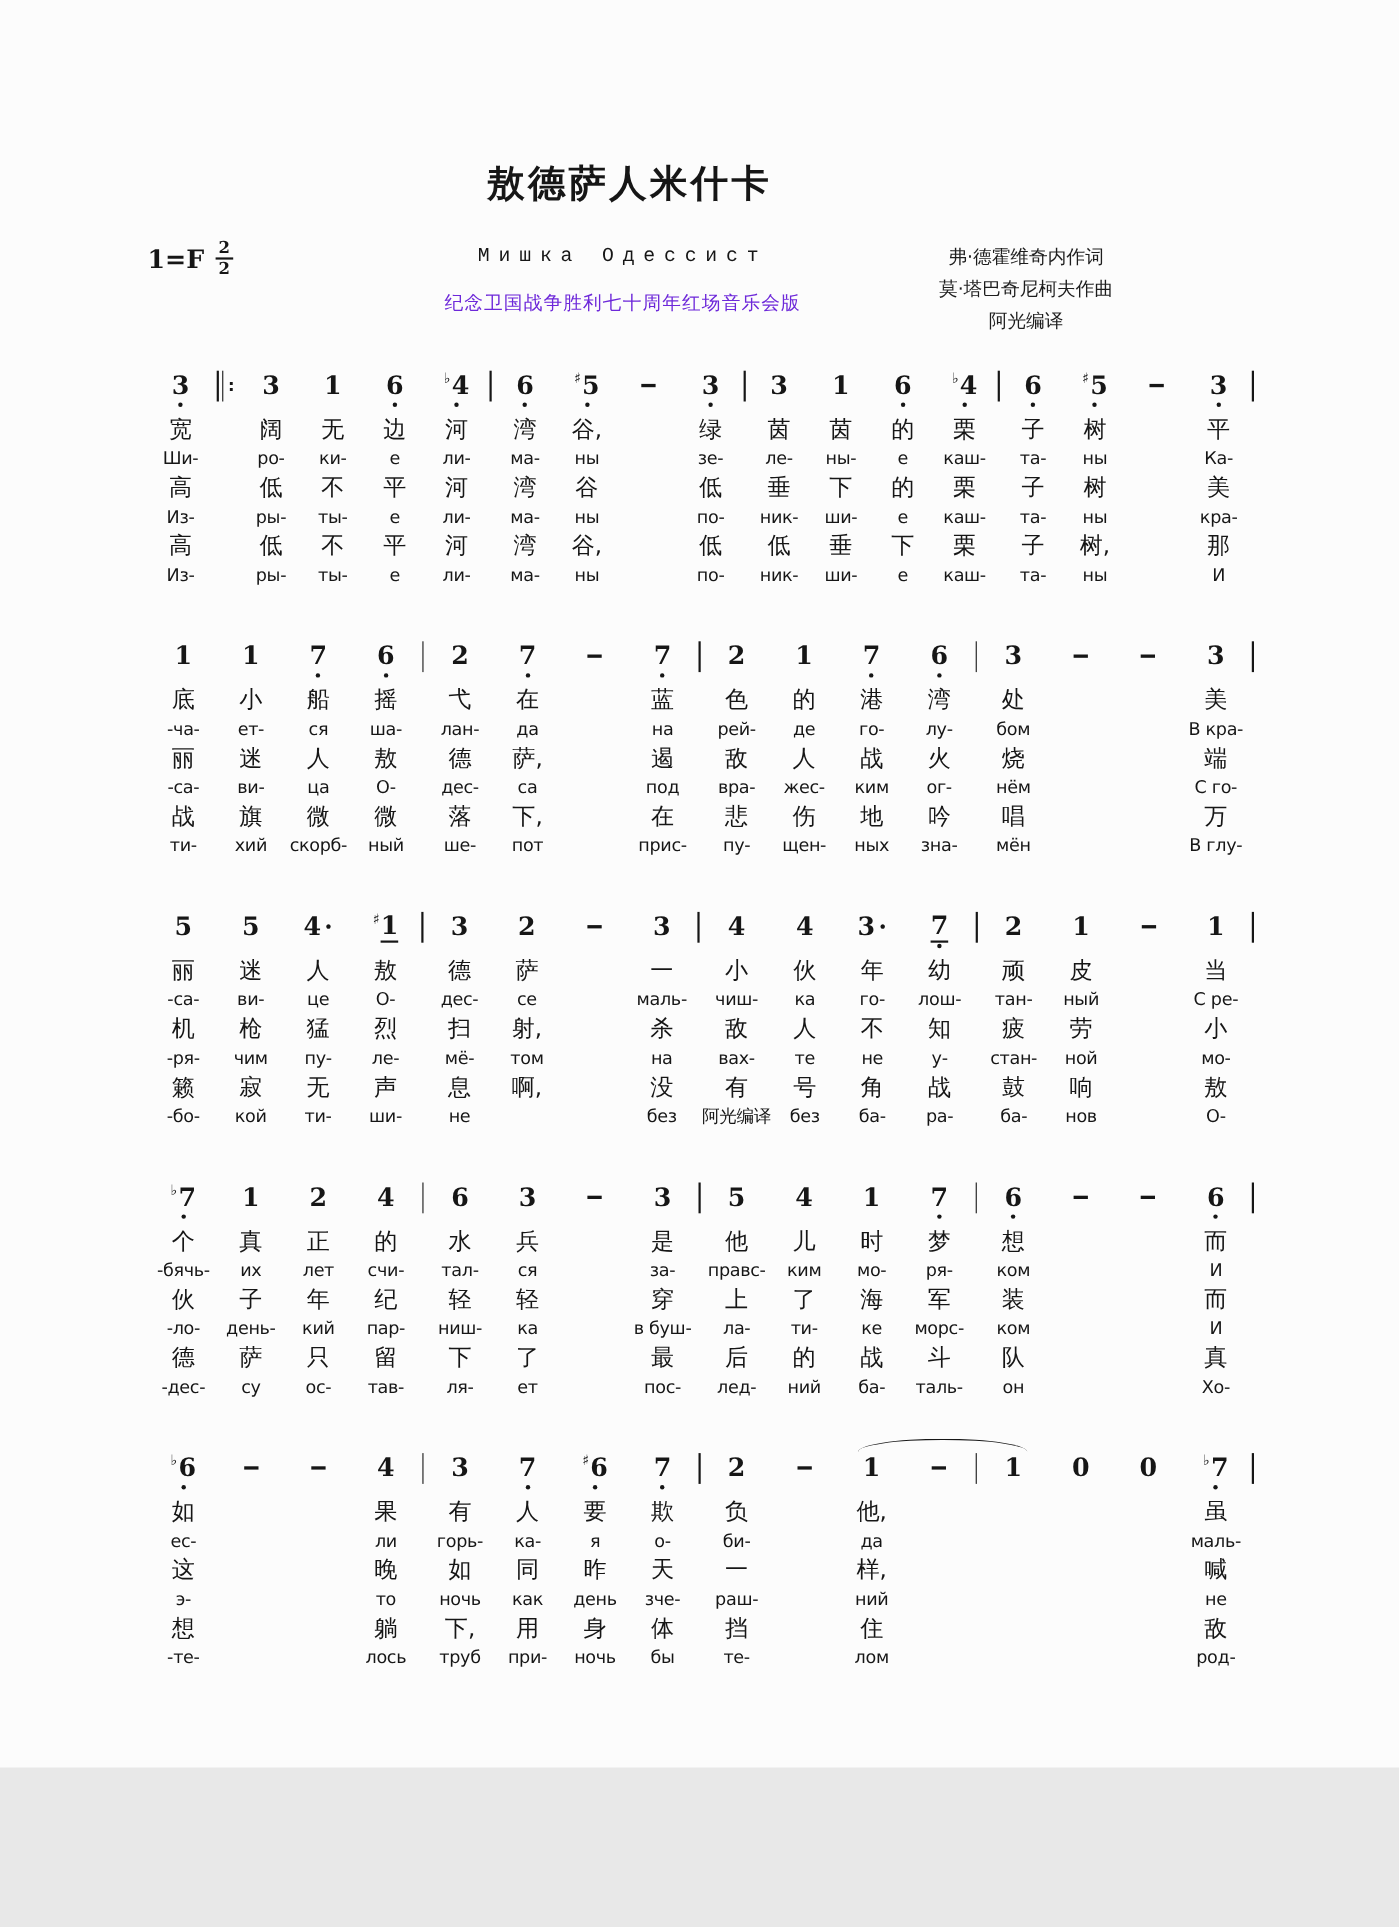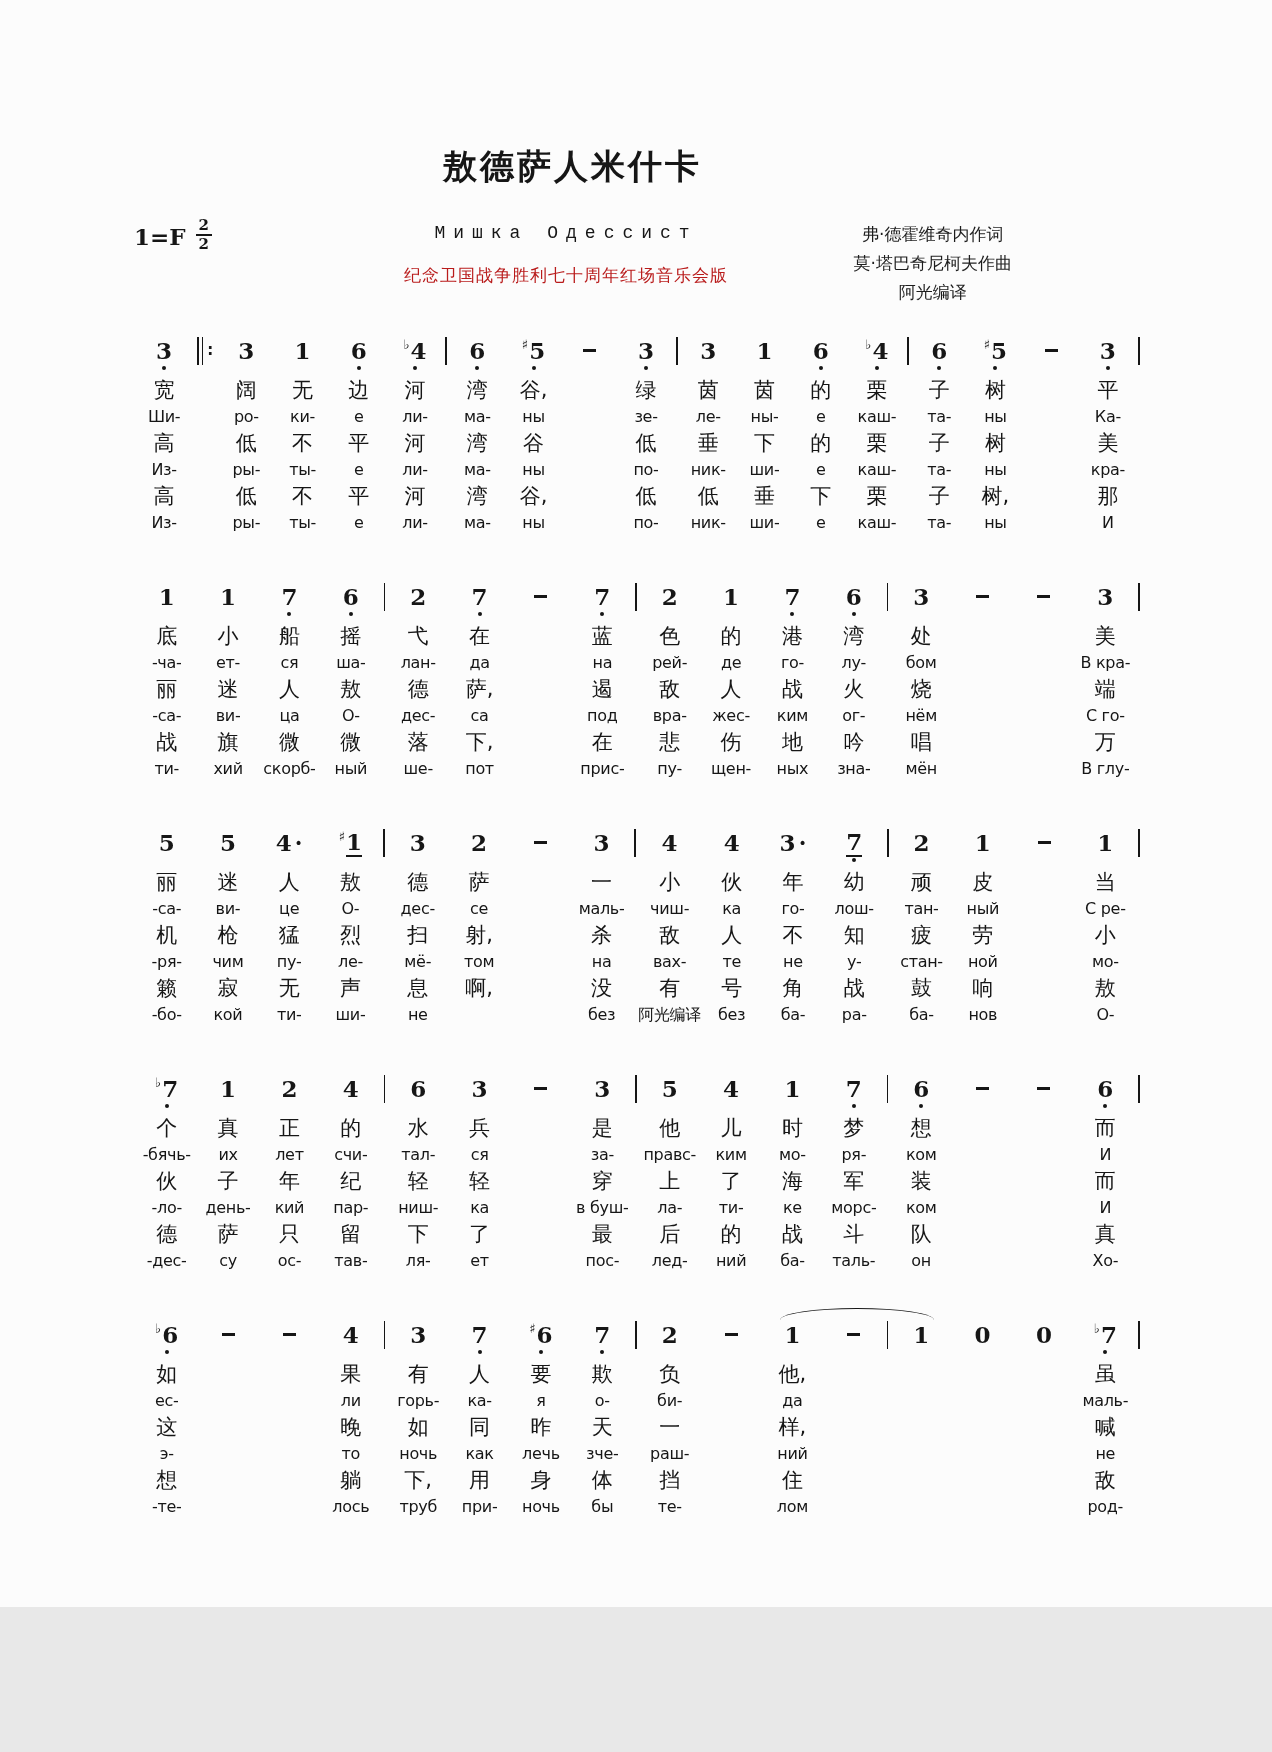--- a/index.html
+++ b/index.html
@@ -22,21 +22,21 @@
   .frac{display:inline-flex;flex-direction:column;align-items:center;margin-left:10px;
     font-size:15px;line-height:15px;transform:translateY(-2px);}
   .frac .num{border-bottom:2px solid #161616;padding:0 3px 1px;}
   .frac .den{padding-top:1px;}
   .subtitle-ru{
     position:absolute;top:223px;left:44.5%;transform:translateX(-50%);
     font-size:18px;letter-spacing:8px;white-space:nowrap;font-family:Liberation Mono, monospace;
   }
   .subtitle-note{
     position:absolute;top:264px;left:44.5%;transform:translateX(-50%);
-    font-size:17px;letter-spacing:1px;white-space:nowrap;color:#b91c1c;
+    font-size:17px;letter-spacing:1px;white-space:nowrap;color:#6d28d9;
   }
   .credits{
     position:absolute;top:220px;right:260px;text-align:center;
     font-size:17px;line-height:29px;color:#1d1d1d;
   }
   
   .sheet{padding:0 130px 0 136px;}
   .system{
     display:grid;
     grid-template-rows:40px 27px 26px 27px 26px 27px 26px;
@@ -1263,21 +1263,21 @@
         <div class="lcell zh"></div>
         <div class="lcell zh">喊</div>
         <div class="lcell zh"></div>
         <div class="lcell ru">э-</div>
         <div class="lcell ru"></div>
         <div class="lcell ru"></div>
         <div class="lcell ru">то</div>
         <div class="lcell ru"></div>
         <div class="lcell ru">ночь</div>
         <div class="lcell ru">как</div>
-        <div class="lcell ru">лечь</div>
+        <div class="lcell ru">день</div>
         <div class="lcell ru">зче-</div>
         <div class="lcell ru"></div>
         <div class="lcell ru">раш-</div>
         <div class="lcell ru"></div>
         <div class="lcell ru">ний</div>
         <div class="lcell ru"></div>
         <div class="lcell ru"></div>
         <div class="lcell ru"></div>
         <div class="lcell ru"></div>
         <div class="lcell ru"></div>

